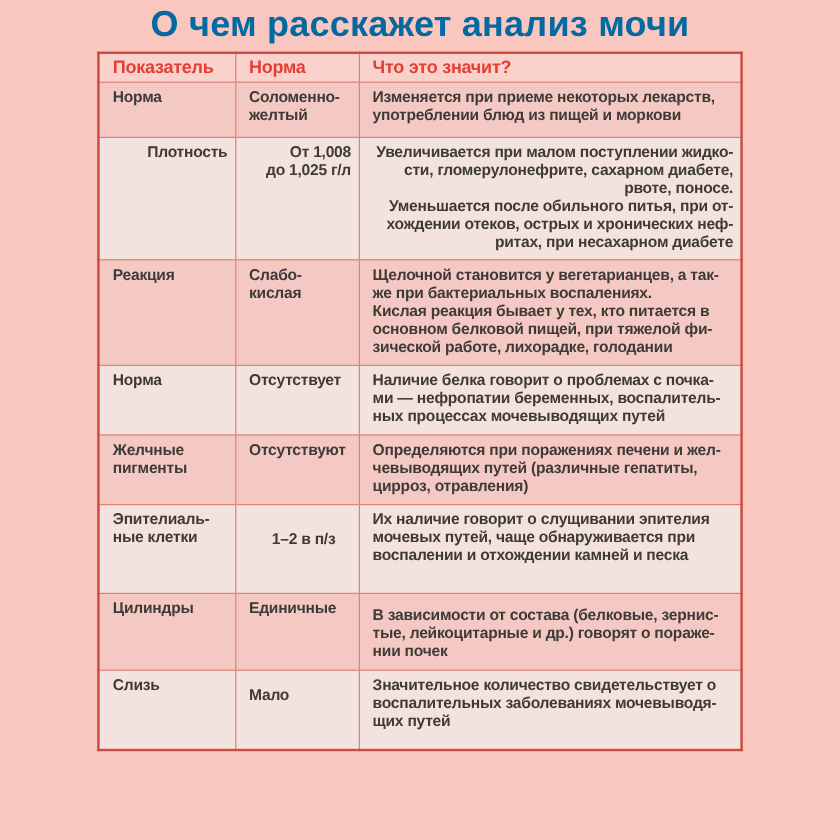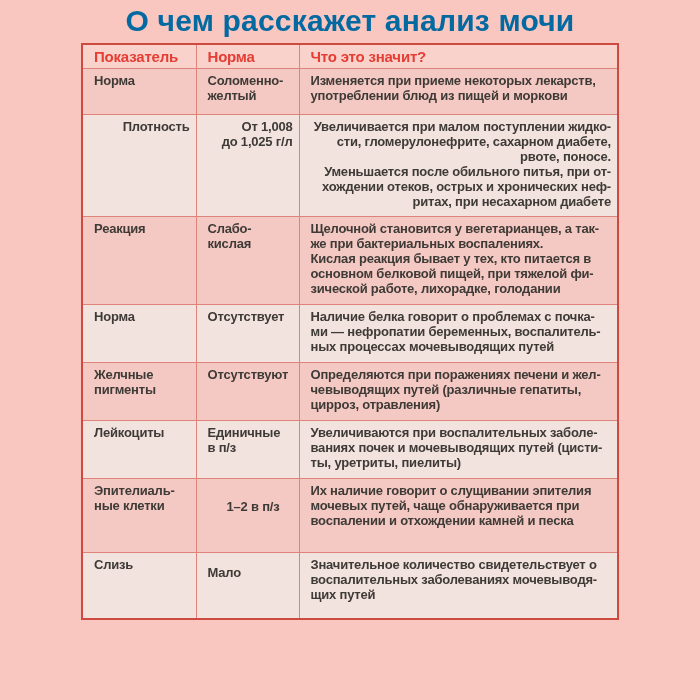--- a/index.html
+++ b/index.html
@@ -120,35 +120,34 @@
 ных процессах мочевыводящих путей</td>
     </tr>
     <tr class="r-bile">
       <td>Желчные
 пигменты</td>
       <td>Отсутствуют</td>
       <td>Определяются при поражениях печени и жел-
 чевыводящих путей (различные гепатиты,
 цирроз, отравления)</td>
     </tr>
-    <tr class="r-leuk">
-      <td>Лейкоциты</td>
-      <td>Единичные
-в п/з</td>
-      <td>Увеличиваются при воспалительных заболе-
-ваниях почек и мочевыводящих путей (цисти-
-ты, уретриты, пиелиты)</td>
-    </tr>
     <tr class="r-epith">
       <td>Эпителиаль-
 ные клетки</td>
       <td class="pad-norm-2">1–2 в п/з</td>
       <td>Их наличие говорит о слущивании эпителия
 мочевых путей, чаще обнаруживается при
 воспалении и отхождении камней и песка</td>
+    </tr>
+    <tr class="r-cyl">
+      <td>Цилиндры</td>
+      <td>Единичные</td>
+      <td class="pad-mean-1">В зависимости от состава (белковые, зернис-
+тые, лейкоцитарные и др.) говорят о пораже-
+нии почек</td>
     </tr>
     <tr class="r-mucus">
       <td>Слизь</td>
       <td class="pad-norm-1">Мало</td>
       <td>Значительное количество свидетельствует о
 воспалительных заболеваниях мочевыводя-
 щих путей</td>
     </tr>
 
   </tbody>

